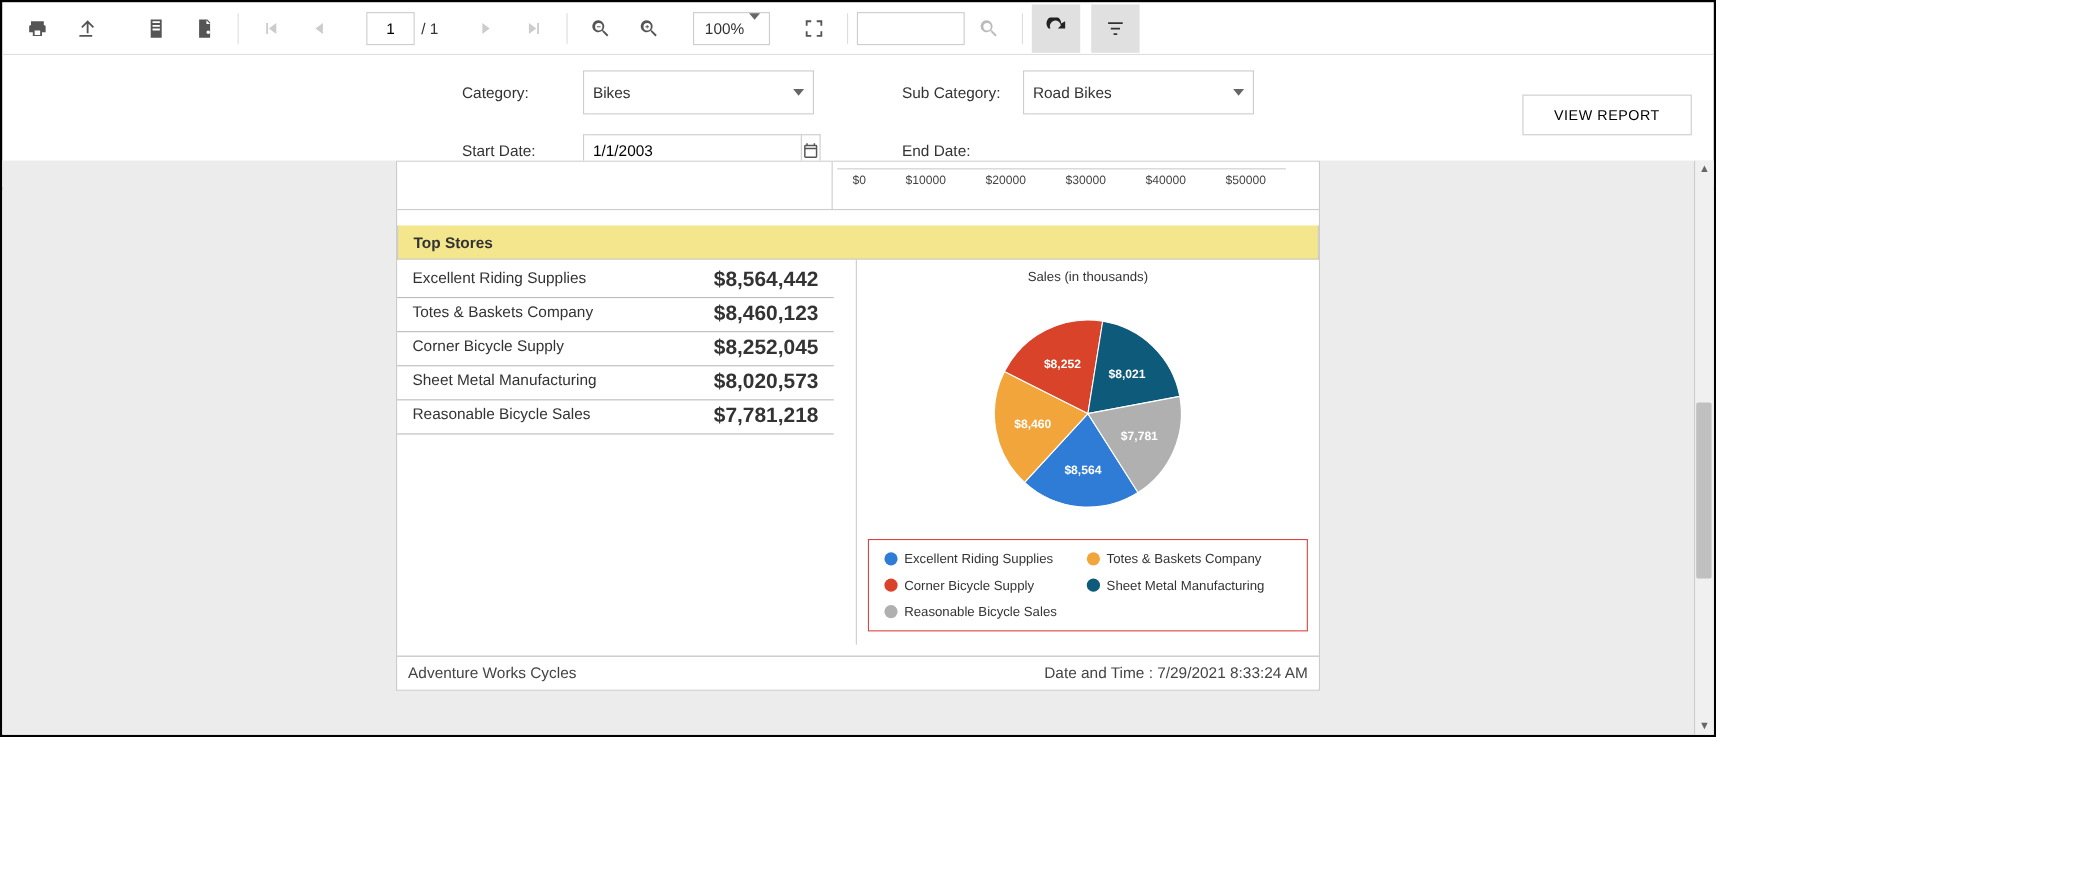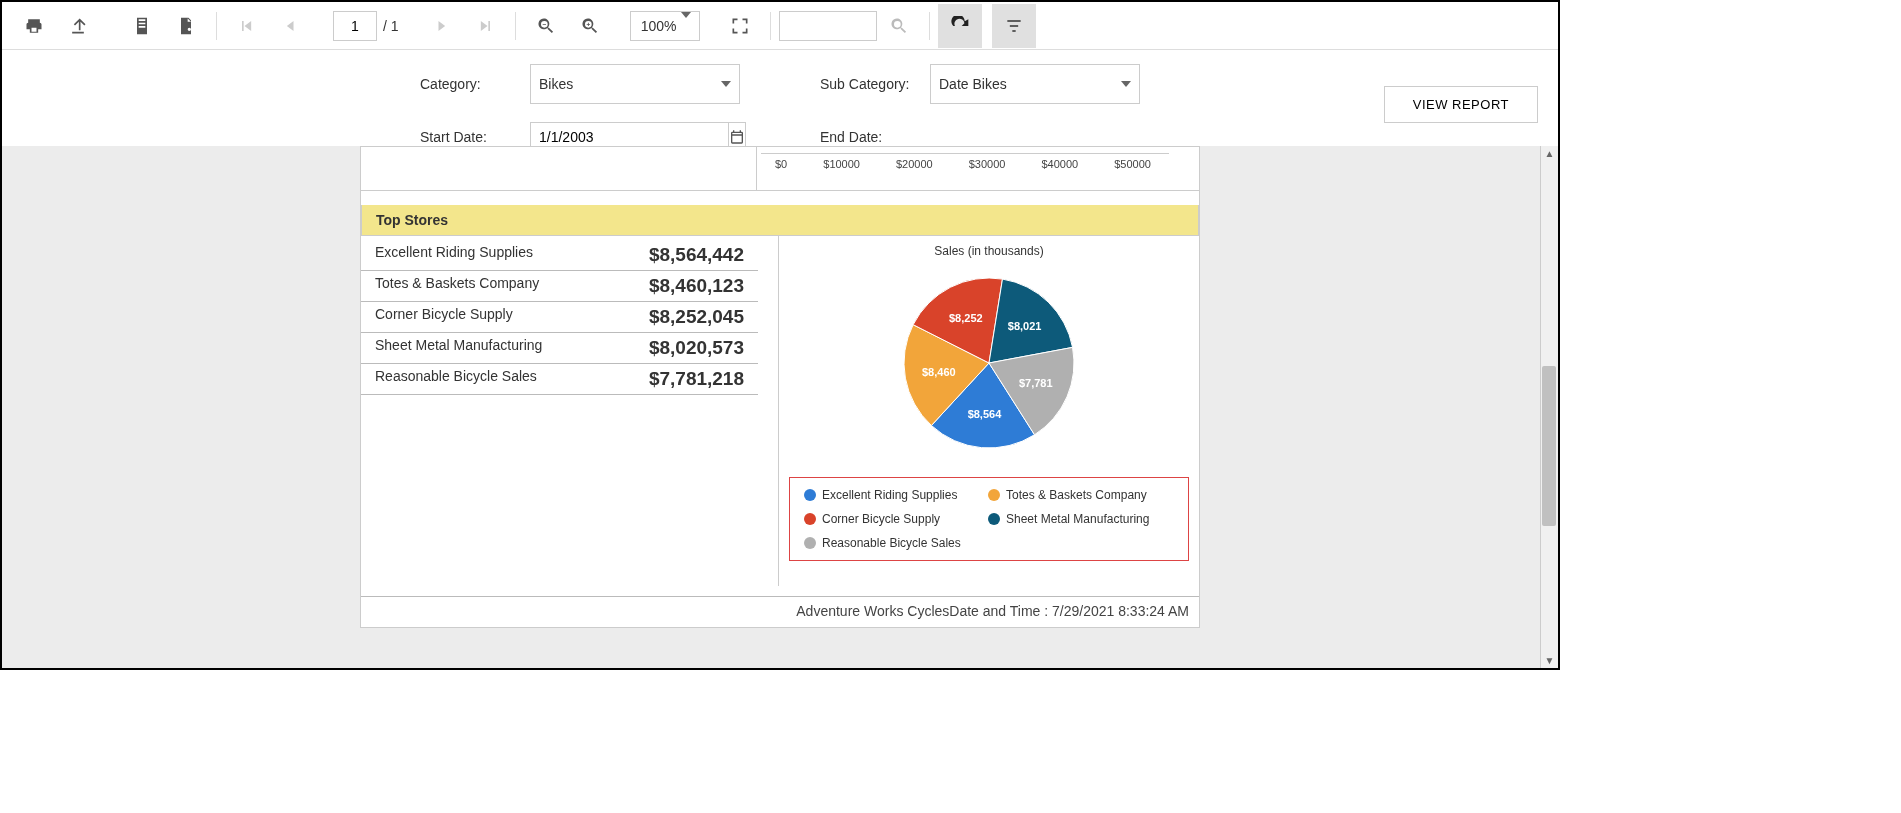--- a/index.html
+++ b/index.html
@@ -40,26 +40,26 @@
   .upper-right { width: 442px; border-bottom:1px solid #ccc; position:relative; }
   .axis-ticks { position:absolute; bottom:20px; left:0; right:30px; display:flex; justify-content:space-around; font-size:11px; color:#444;}
   .axis-line { position:absolute; bottom:36px; left:4px; right:30px; height:1px; background:#ccc;}
   .top-stores-hdr { background: #f3e68c; padding: 7px 14px; font-weight:bold; font-size:14px; border:1px solid #ccc; border-top:none; }
   .ts-body { display:flex;gap:20px; }
   .ts-table { width: 397px; border-right: 0px; padding-top:4px; }
   .ts-row { display:flex; justify-content:space-between; padding: 4px 14px; border-bottom:1px solid #bbb; }
   .ts-row .name { color:#333; font-size:14px; }
   .ts-row .val { font-weight:bold; font-size:19px; }
   .ts-chart { flex:1; border-left:1px solid #ccc; padding: 8px 10px 8px 10px; position:relative; height: 350px;}
-  .chart-title { text-align:center; font-size:12px; color:#333; margin-bottom:5px;}
+  .chart-title { text-align:center; font-size:12px; color:#333; margin-bottom:18px;}
   .pie-wrap { display:flex; justify-content:center; }
   .legend-box { border:1px solid #d44; margin-top: 14px; padding: 10px 14px; display:flex; flex-wrap:wrap; gap:10px 24px; font-size:12px;}
   .legend-item { display:flex; align-items:center; gap:6px; min-width: 160px;}
   .legend-dot { width:12px; height:12px; border-radius:50%; }
-  .footer { border-top:1px solid #bbb; margin-top: 10px; padding: 6px 10px 0 10px; display:flex; justify-content:flex-end; font-size:14px; color:#444;}
+  .footer { border-top:1px solid #bbb; margin-top: 10px; padding: 6px 10px 0 10px; display:flex; justify-content:space-between; font-size:14px; color:#444;}
   .vscroll { position:absolute; right:0; top:0; bottom:0; width:18px; background:#f0f0f0; border-left:1px solid #ccc;}
   .vthumb { position:absolute; right:2px; width:14px; background:#c0c0c0; top:220px; height:160px; border-radius:2px;}
   .vscroll .arrow { position:absolute; left:0; right:0; text-align:center; font-size:10px; color:#666;}
   .pie-label { font-size:11px; font-weight:bold; fill:#fff; text-anchor:middle; }
 </style>
 </head>
 <body>
 
 <div class="app">
 
@@ -156,21 +156,21 @@
   <div class="params">
     <div class="param-grid">
       <div class="plabel">Category:</div>
       <div class="pinput">
         <span class="pv">Bikes</span>
         <span class="caret"></span>
       </div>
       <div></div>
       <div class="plabel">Sub Category:</div>
       <div class="pinput">
-        <span class="pv">Date Bikes</span>
+        <span class="pv">Road Bikes</span>
         <span class="caret"></span>
       </div>
 
       <div class="plabel">Start Date:</div>
       <div class="cal">
         <input value="1/1/2003" style="">
         <div class="cal-btn">
             <svg width="16" height="16" viewBox="0 0 24 24">
               <path fill="#555" d="M19 4h-1V2h-2v2H8V2H6v2H5a2 2 0 00-2 2v14a2 2 0 002 2h14a2 2 0 002-2V6a2 2 0 00-2-2zm0 16H5V10h14zM5 8V6h14v2z"></path>
             </svg>

